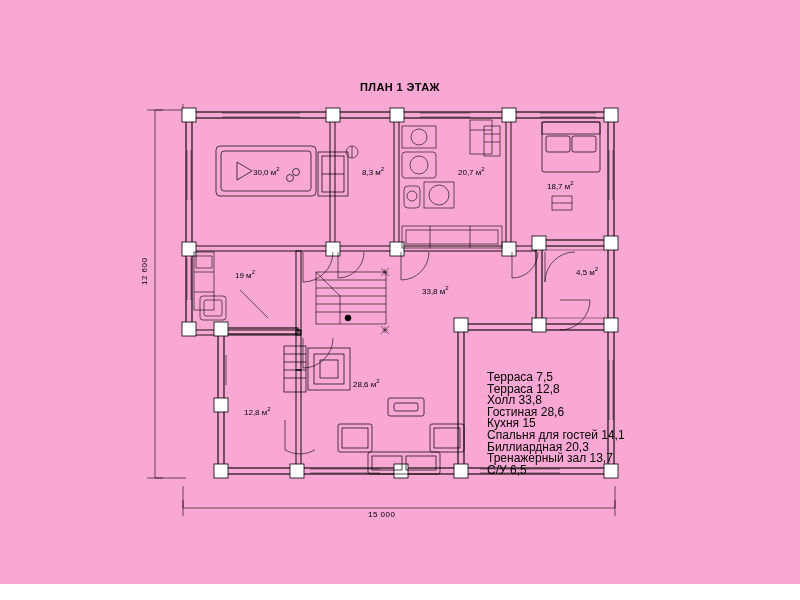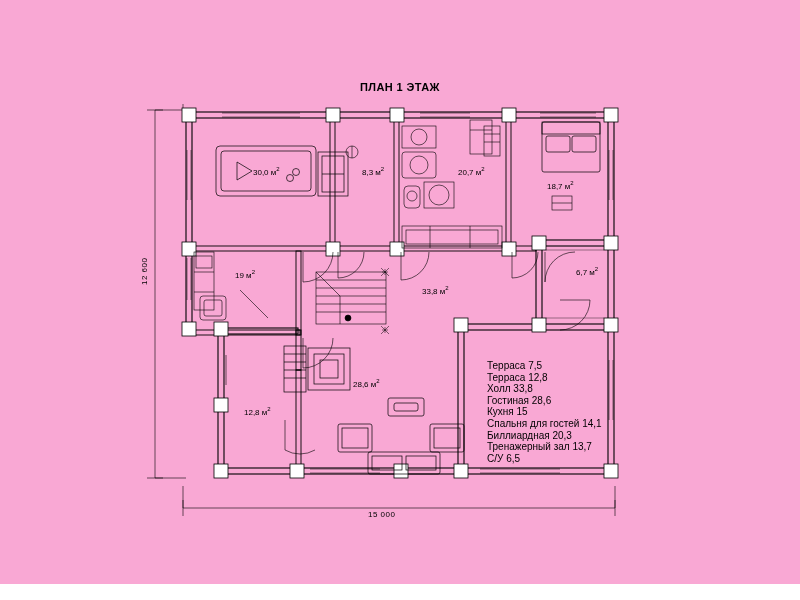--- a/index.html
+++ b/index.html
@@ -32,22 +32,22 @@
     letter-spacing: 0.4px;
   }
   svg.plan {
     position: absolute;
     left: 0;
     top: 0;
   }
   .legend {
     position: absolute;
     left: 487px;
-    top: 360px;
-    font-size: 10px;
+    top: 372px;
+    font-size: 12px;
     line-height: 11.6px;
     white-space: nowrap;
   }
   .dim-label {
     position: absolute;
     font-size: 8px;
     letter-spacing: 0.5px;
   }
   #dim-bottom-label {
     left: 368px;
@@ -292,21 +292,21 @@
     </g>
 
   </svg>
 
   <div class="area-label" style="left:253px;top:166px;"><span>30,0 м</span><sup>2</sup></div>
   <div class="area-label" style="left:362px;top:166px;"><span>8,3 м</span><sup>2</sup></div>
   <div class="area-label" style="left:458px;top:166px;"><span>20,7 м</span><sup>2</sup></div>
   <div class="area-label" style="left:547px;top:180px;"><span>18,7 м</span><sup>2</sup></div>
   <div class="area-label" style="left:235px;top:269px;"><span>19 м</span><sup>2</sup></div>
   <div class="area-label" style="left:422px;top:285px;"><span>33,8 м</span><sup>2</sup></div>
-  <div class="area-label" style="left:576px;top:266px;"><span>6,7 м</span><sup>2</sup></div>
+  <div class="area-label" style="left:576px;top:266px;"><span>4,5 м</span><sup>2</sup></div>
   <div class="area-label" style="left:353px;top:378px;"><span>28,6 м</span><sup>2</sup></div>
   <div class="area-label" style="left:244px;top:406px;"><span>12,8 м</span><sup>2</sup></div>
 
   <div class="dim-label" id="dim-bottom-label">15 000</div>
   <div class="dim-label" id="dim-left-label">12 600</div>
 
   <div class="legend">
     <div>Терраса 7,5</div>
     <div>Терраса 12,8</div>
     <div>Холл 33,8</div>

